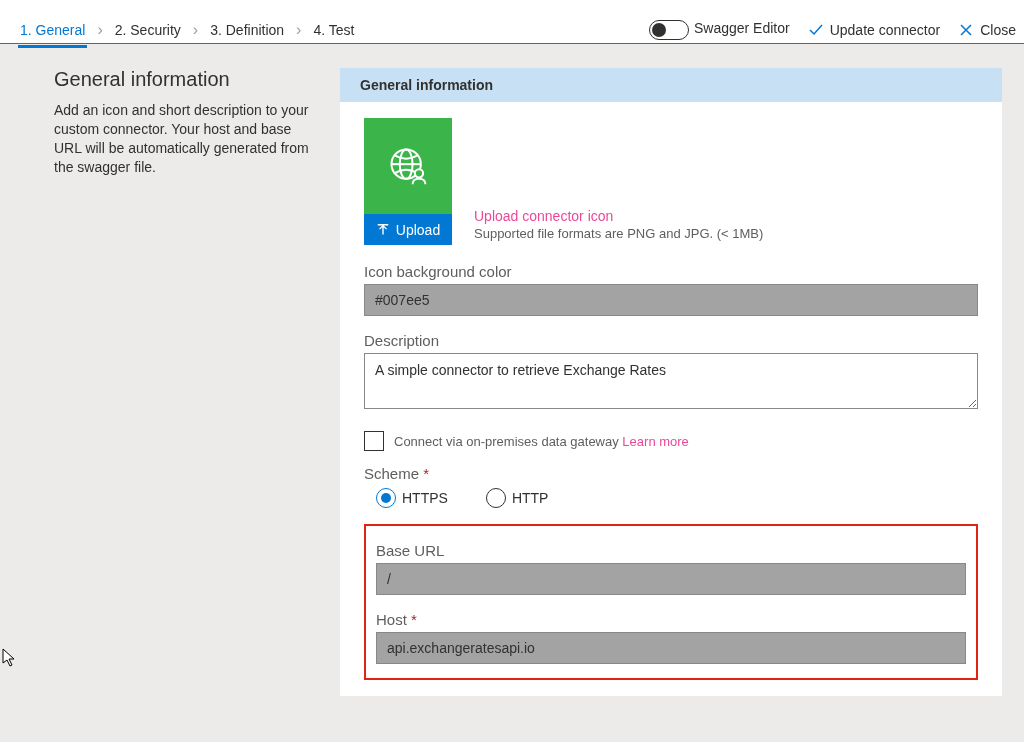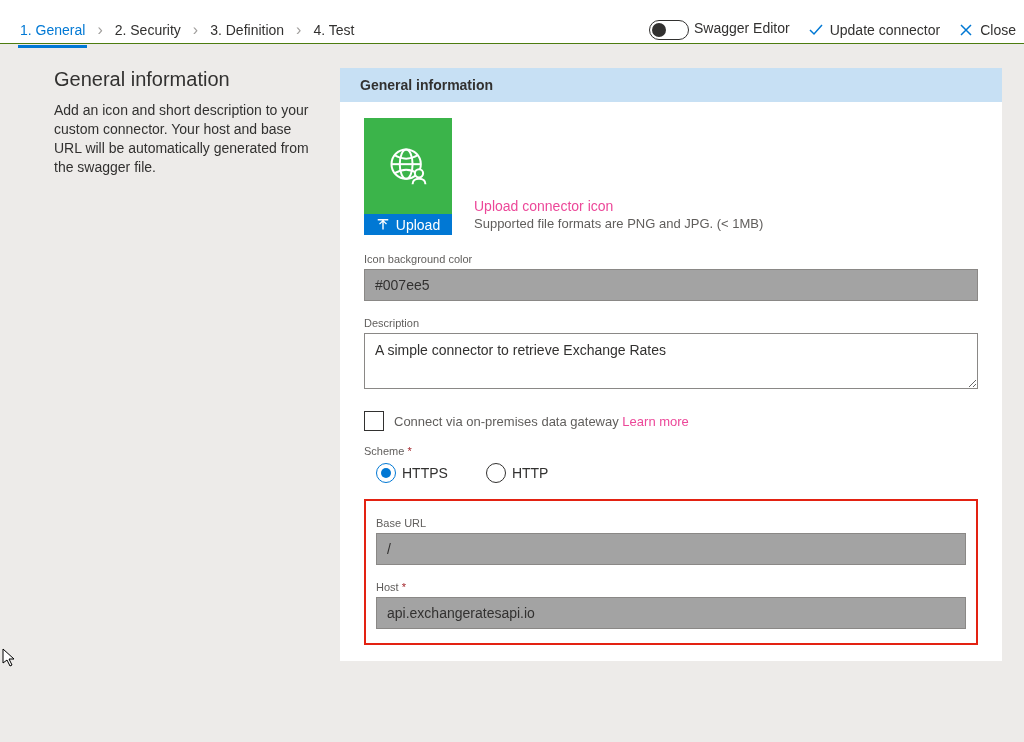--- a/index.html
+++ b/index.html
@@ -25,26 +25,26 @@
     .left-title { font-size: 20px; font-weight: 400; color: #323130; margin-bottom: 10px; }
     .left-desc { font-size: 14px; color: #323130; line-height: 1.35; }
 
     .right-col { flex: 1; margin-right: 22px; }
     .panel-header { background: #c7e0f4; padding: 9px 20px; font-size: 14px; color: #323130; font-weight: 600; }
     .panel-body { background: #fff; padding: 16px 24px 16px 24px; }
 
     .upload-row { display: flex; align-items: flex-end; gap: 22px; margin-bottom: 18px; }
     .icon-tile { width: 88px; }
     .icon-top { width: 88px; height: 96px; background: #3bb44a; display: flex; align-items: center; justify-content: center; }
-    .upload-btn { height: 21px; background: #0178d4; color: #fff; font-size: 14px; display: flex; align-items: center; justify-content: center; gap: 6px; cursor: pointer; }
+    .upload-btn { height: 31px; background: #0178d4; color: #fff; font-size: 14px; display: flex; align-items: center; justify-content: center; gap: 6px; cursor: pointer; }
     .upload-text-col { padding-bottom: 4px; }
     .link-blue { color: #ec4899; font-size: 14px; cursor: pointer; }
     .hint-text { color: #605e5c; font-size: 13px; margin-top: 2px; }
 
-    .field-label { font-size: 11px; color: #605e5c; margin-bottom: 4px; margin-top: 4px; }
+    .field-label { font-size: 15px; color: #605e5c; margin-bottom: 4px; margin-top: 4px; }
     .req { color: #a4262c; }
     .text-input { width: 100%; height: 32px; border: 1px solid #8a8886; padding: 0 10px; font-size: 14px; color: #323130; background: #a3a3a3; }
     .textarea { width: 100%; height: 56px; border: 1px solid #8a8886; padding: 8px 10px; font-size: 14px; color: #323130; resize: vertical; font-family: inherit; }
 
     .checkbox-row { display: flex; align-items: center; gap: 10px; margin-top: 18px; margin-bottom: 10px; }
     .checkbox { width: 20px; height: 20px; border: 1px solid #323130; cursor: pointer; }
     .checkbox-label { font-size: 13px; color: #605e5c; }
 
     .radio-row { display: flex; align-items: center; gap: 38px; margin-top: 6px; margin-bottom: 4px; padding-left: 12px; }
     .radio-opt { display: flex; align-items: center; gap: 6px; cursor: pointer; }

